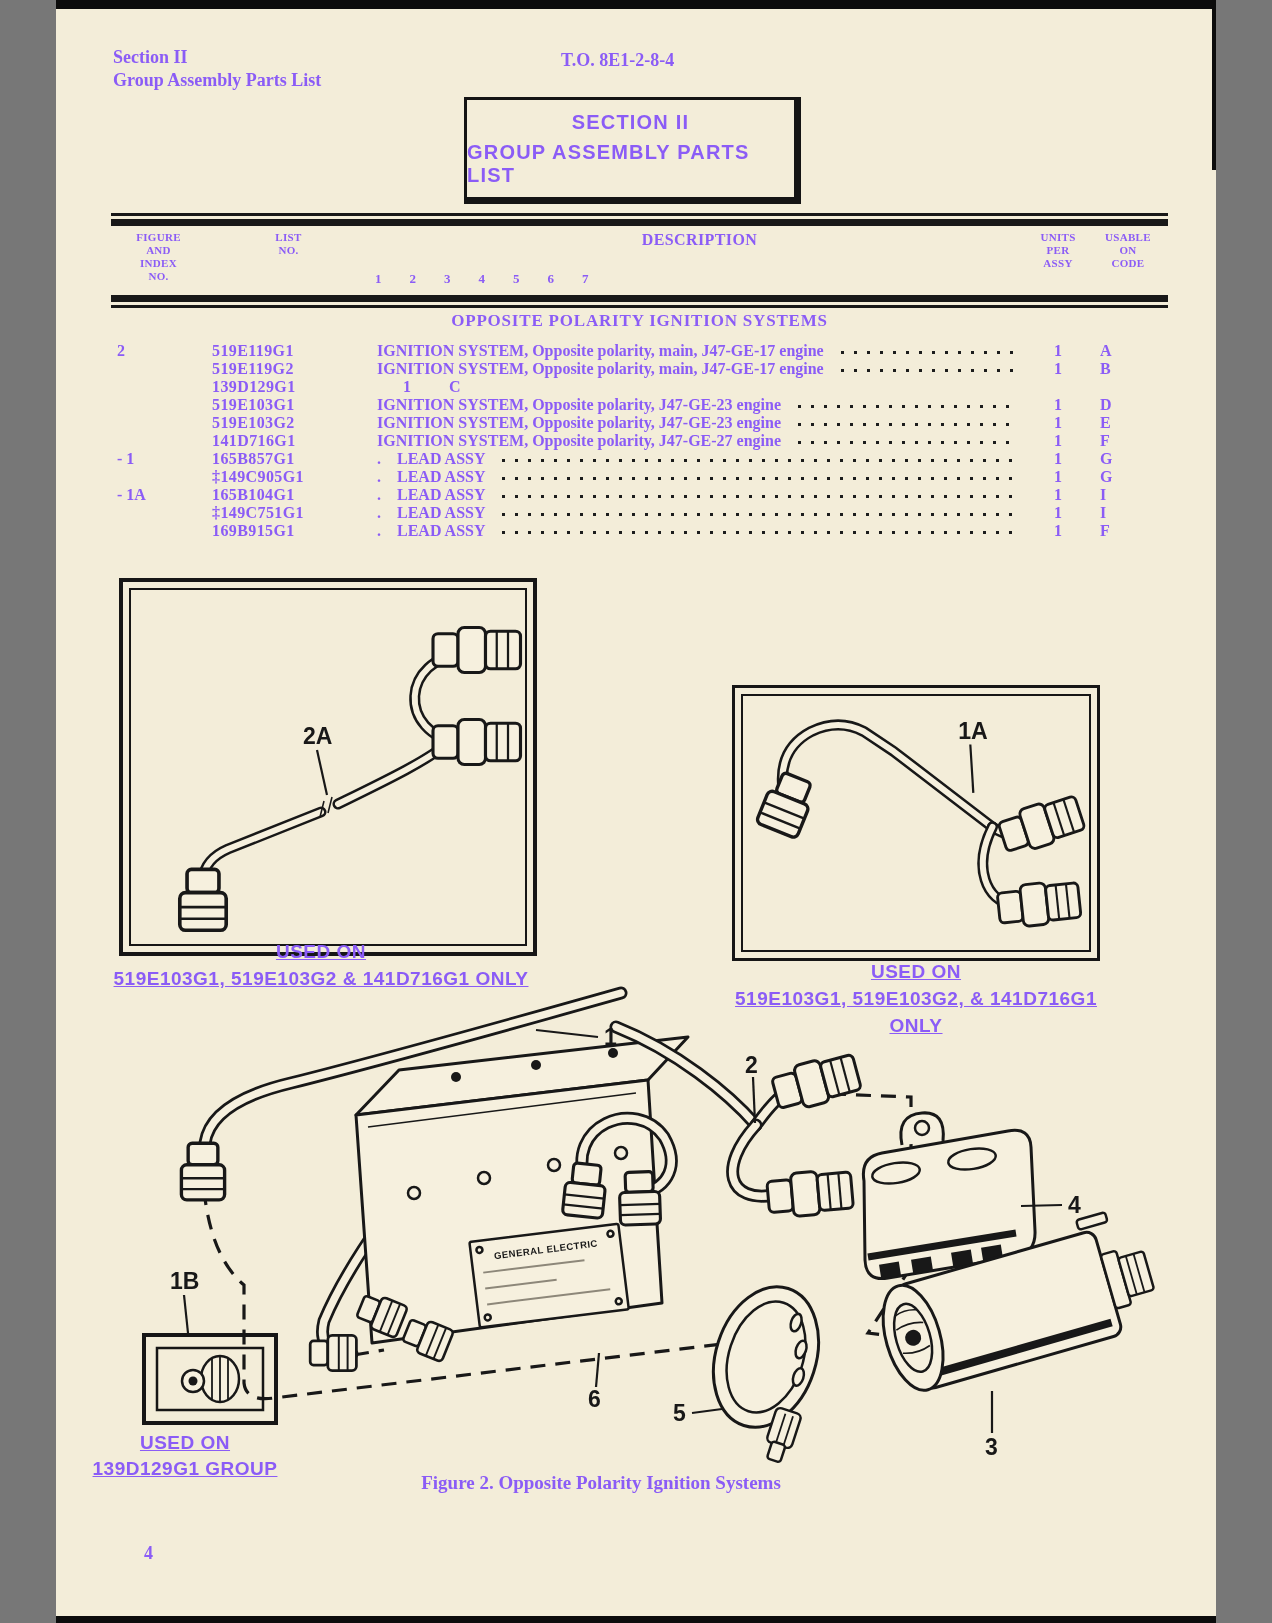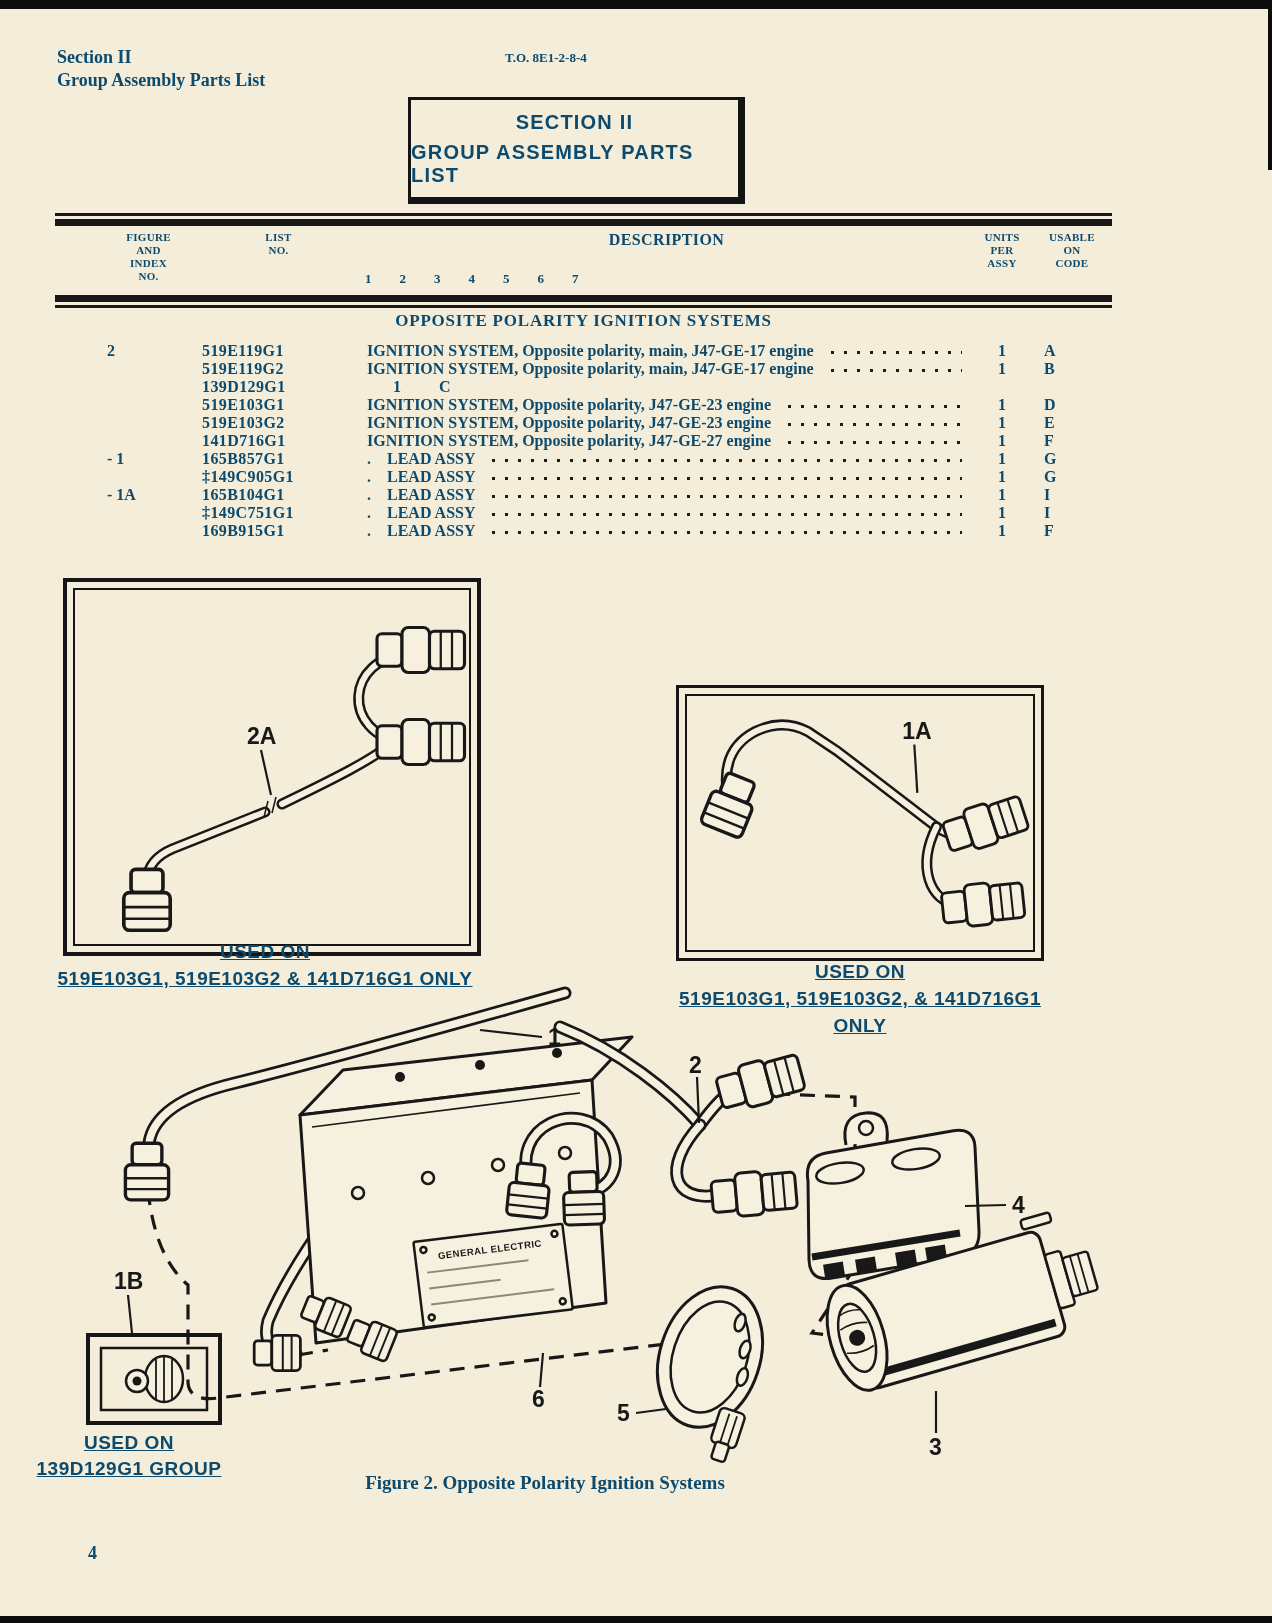--- a/index.html
+++ b/index.html
@@ -1,37 +1,37 @@
 <!DOCTYPE html>
 <html><head>
 <meta charset="utf-8">
 <style>
   html,body{margin:0;padding:0;background:#777;}
-  .page{position:relative;width:1272px;height:1623px;margin:0 auto;background:#f3edd9;
-        font-family:"Liberation Serif",serif;color:#0c4a6e;overflow:hidden;}
+  .page{position:relative;width:1160px;height:1623px;margin:0 auto;background:#f3edd9;
+        font-family:"Liberation Serif",serif;color:#8b5cf6;overflow:hidden;}
   .edge-top{position:absolute;left:0;top:0;width:100%;height:9px;background:#0c0c0c;}
   .edge-bottom{position:absolute;left:0;bottom:0;width:100%;height:7px;background:#0c0c0c;}
   .edge-right{position:absolute;right:0;top:0;width:4px;height:170px;background:#0c0c0c;}
 
   .hdr-left{position:absolute;left:57px;top:46px;font-size:18px;font-weight:700;line-height:23px;}
-  .hdr-to{position:absolute;left:505px;top:50px;font-size:13px;font-weight:700;}
+  .hdr-to{position:absolute;left:505px;top:50px;font-size:18px;font-weight:700;}
 
   .section-box{position:absolute;left:408px;top:97px;width:327px;height:97px;
     border:3px solid #141414;border-right-width:7px;border-bottom-width:7px;
     display:flex;flex-direction:column;align-items:center;justify-content:center;gap:7px;
     font-family:"Liberation Sans",sans-serif;font-weight:700;font-size:20px;letter-spacing:1.2px;}
 
   
   .gapl{position:absolute;left:55px;top:213px;width:1057px;}
   .rt1{height:3px;background:#181818;}
   .rt2{height:7px;background:#181818;}
   .rgap{height:3px;}
   .thead{display:flex;align-items:flex-start;padding:5px 0 4px 0;min-height:60px;}
   .hcell{font-size:11px;font-weight:700;text-align:center;white-space:pre-line;line-height:13px;letter-spacing:.3px;}
-  .c-index{width:95px;margin-left:46px;}
+  .c-index{width:95px;}
   .c-part{width:165px;}
   .c-desc{flex:1;display:flex;align-items:center;min-width:0;}
   .c-units{width:60px;}
   .c-code{width:80px;}
   .h-desc{flex:1;display:flex;flex-direction:column;}
   .h-desc .dtitle{font-size:16px;font-weight:700;text-align:center;letter-spacing:.4px;}
   .dnums{display:flex;gap:28px;margin-top:22px;padding-left:4px;font-size:13px;font-weight:700;}
   .group-title{text-align:center;font-size:17px;font-weight:700;letter-spacing:.8px;margin-top:3px;}
   .rows{margin-top:11px;}
   .trow{display:flex;align-items:baseline;height:18px;font-size:16px;font-weight:700;}

